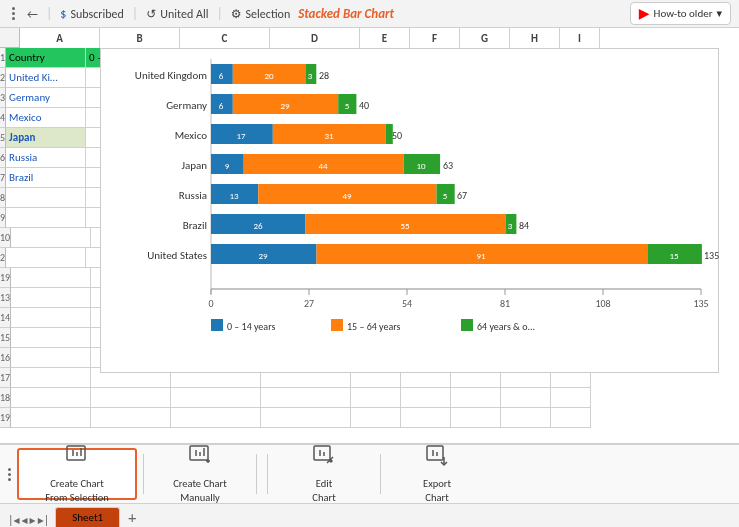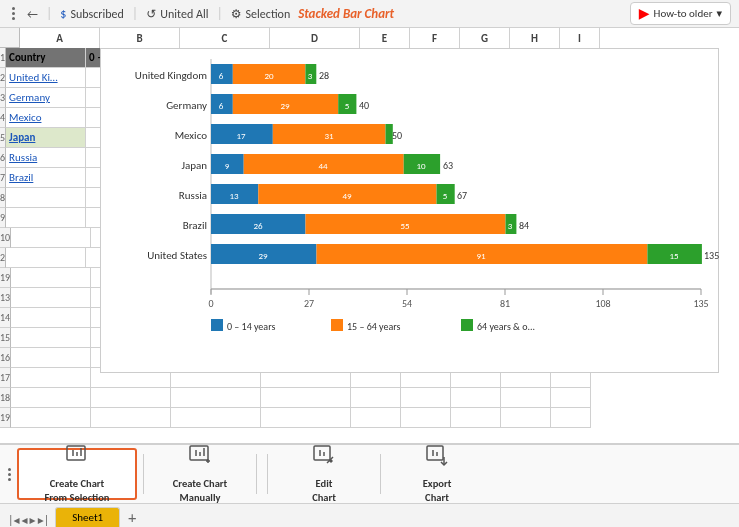--- a/index.html
+++ b/index.html
@@ -65,22 +65,22 @@
       border-right: 1px solid #d0d0d0;
       border-bottom: 1px solid #d0d0d0;
       display: flex;
       align-items: center;
       padding: 0 3px;
       font-size: 11px;
       overflow: hidden;
       white-space: nowrap;
       flex-shrink: 0;
     }
-    .cell-header { background: #737373; font-weight: 700; }
-    .cell-country { color: #1a56bb; text-decoration: underline; }
+    .cell-header { background: #22c55e; font-weight: 400; }
+    .cell-country { color: #1a56bb; }
 
     
     .chart-container {
       position: absolute;
       top: 48px;
       left: 100px;
       width: 620px;
       height: 300px;
       background: #fff;
       border: 1px solid #ccc;
@@ -109,38 +109,38 @@
       border-radius: 3px;
       cursor: pointer;
       font-size: 11px;
       text-align: center;
       color: #333;
       background: #f9f9f9;
       min-width: 100px;
     }
     .toolbar-btn.active { border: 2px solid #E8612A; background: #fff; }
     .toolbar-btn-icon { font-size: 22px; color: #555; }
-    .toolbar-btn-label { font-size: 10.5px; line-height: 1.3; font-weight: 700; }
+    .toolbar-btn-label { font-size: 10.5px; line-height: 1.3; font-weight: 400; }
     .toolbar-divider { width: 1px; height: 40px; background: #ccc; margin: 0 4px; }
 
     
     .sheet-tabs {
       height: 24px;
       background: #f3f3f3;
       border-top: 1px solid #d0d0d0;
       display: flex;
       align-items: flex-end;
       padding: 0 8px;
       gap: 2px;
       flex-shrink: 0;
     }
     .sheet-tab {
       height: 20px;
       padding: 0 16px;
-      background: #eab308;
+      background: #c2410c;
       border: 1px solid #d0d0d0;
       border-bottom: none;
       border-radius: 3px 3px 0 0;
       display: flex;
       align-items: center;
       font-size: 11px;
       cursor: pointer;
     }
     .sheet-tab-add {
       width: 20px;

